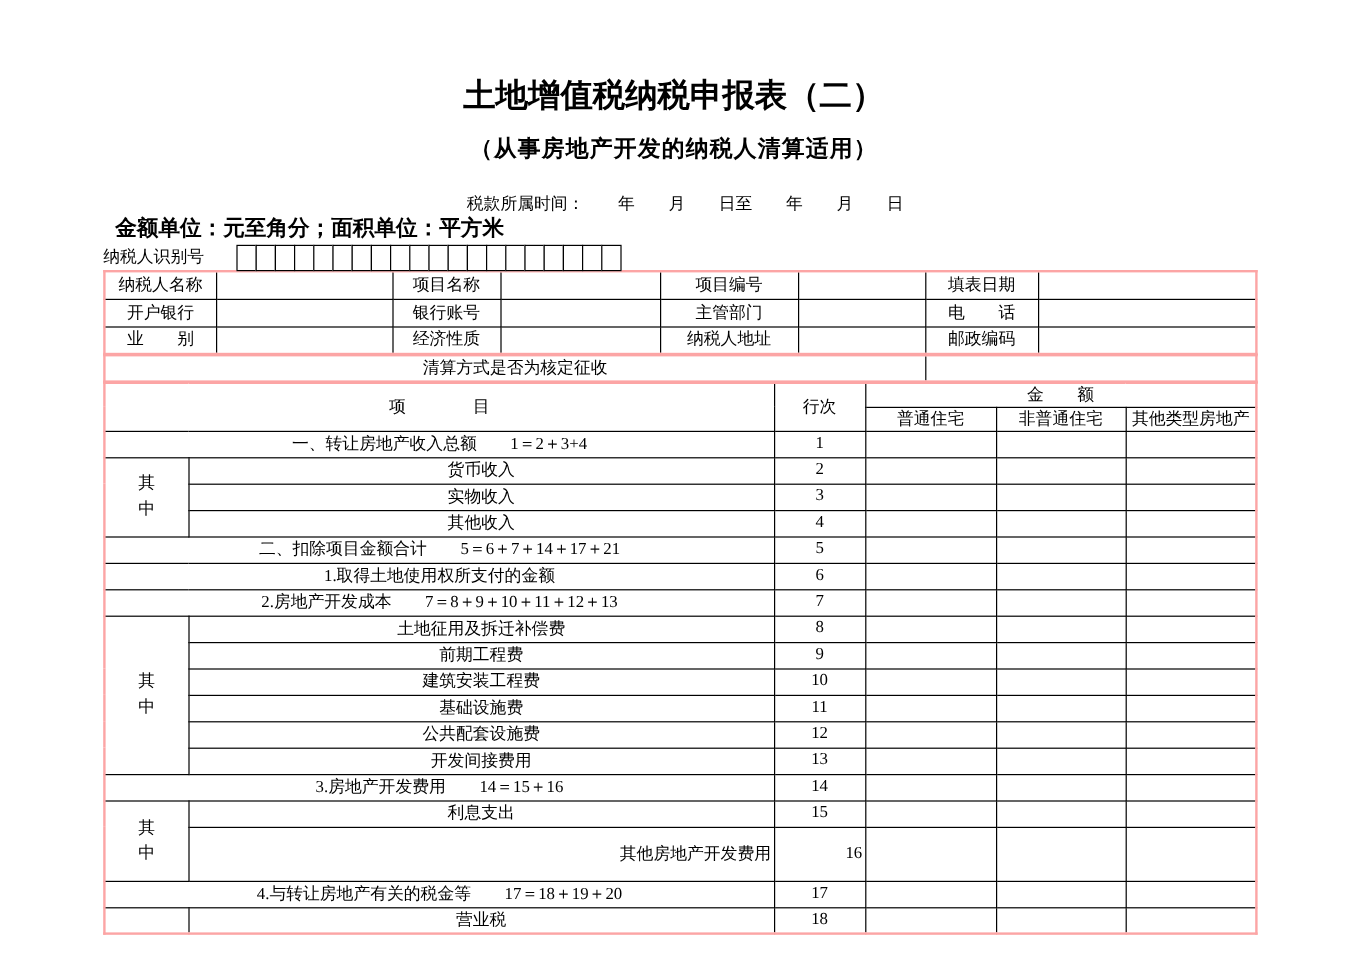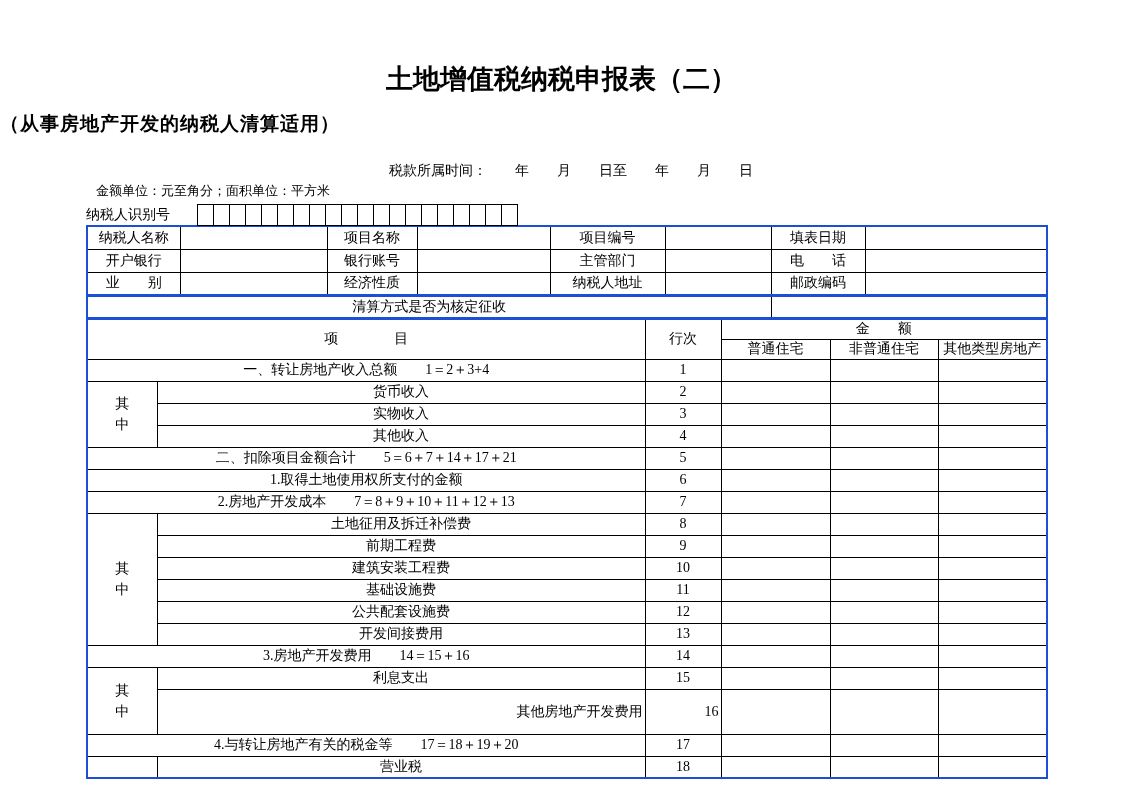--- a/index.html
+++ b/index.html
@@ -2,41 +2,41 @@
 <html><head>
 <meta charset="utf-8">
 <style>
   * { margin:0; padding:0; box-sizing:border-box; }
   html,body { background:#fff; }
   body { font-family:"Liberation Serif","DejaVu Serif",serif; color:#000; }
   .page { position:relative; width:1123px; height:794px; background:#fff; overflow:hidden; }
 
   .title { position:absolute; top:61px; left:0; width:100%; text-align:center;
            font-size:27px; font-weight:bold; }
-  .subtitle { position:absolute; top:111px; left:0; width:100%; text-align:left;
+  .subtitle { position:absolute; top:111px; left:0; width:100%; text-align:center;
               font-size:19px; font-weight:bold; letter-spacing:1px; }
 
   .form-area { position:absolute; left:86px; top:160px; width:960px; }
 
   .meta-line1 { display:flex; justify-content:center; font-size:14px;
                 padding-left:10px; height:21px; line-height:21px; }
   .meta-line1 .right { padding-right:88px; }
-  .meta-line2 { font-size:13px; font-weight:normal; padding-left:10px; height:19px; line-height:19px; }
+  .meta-line2 { font-size:18px; font-weight:bold; padding-left:10px; height:19px; line-height:19px; }
 
   .id-line { display:flex; align-items:flex-end; height:26px;gap:12px; }
   .id-label { font-size:14px; line-height:22px; width:100px; }
   .id-boxes { display:flex; }
   .idbox { width:17px; height:22px; border:1px solid #000; margin-left:-1px; background:#fff; }
 
   table { border-collapse:collapse; table-layout:fixed; width:960px; }
   table + table, .id-line + table { margin-top:-1px; }
   td, th { border:1px solid #000; font-size:14px; font-weight:normal;
            text-align:center; vertical-align:middle; padding:0 2px;
            overflow:hidden; white-space:nowrap; }
-  .t-outer { border:2px solid #1d4ed8; }
+  .t-outer { border:2px solid #fca5a5; }
 
   .info-table td { height:23px; }
   .settle-table td { height:22px; }
 
   .main-table td { height:22px; }
   .main-table .hdr td { height:20px; }
   .main-table .tall td { height:45px;text-align:right; }
   .vtext { width:1em; margin:0 auto; word-break:break-all; line-height:1.5;
            white-space:normal; }
 </style>

